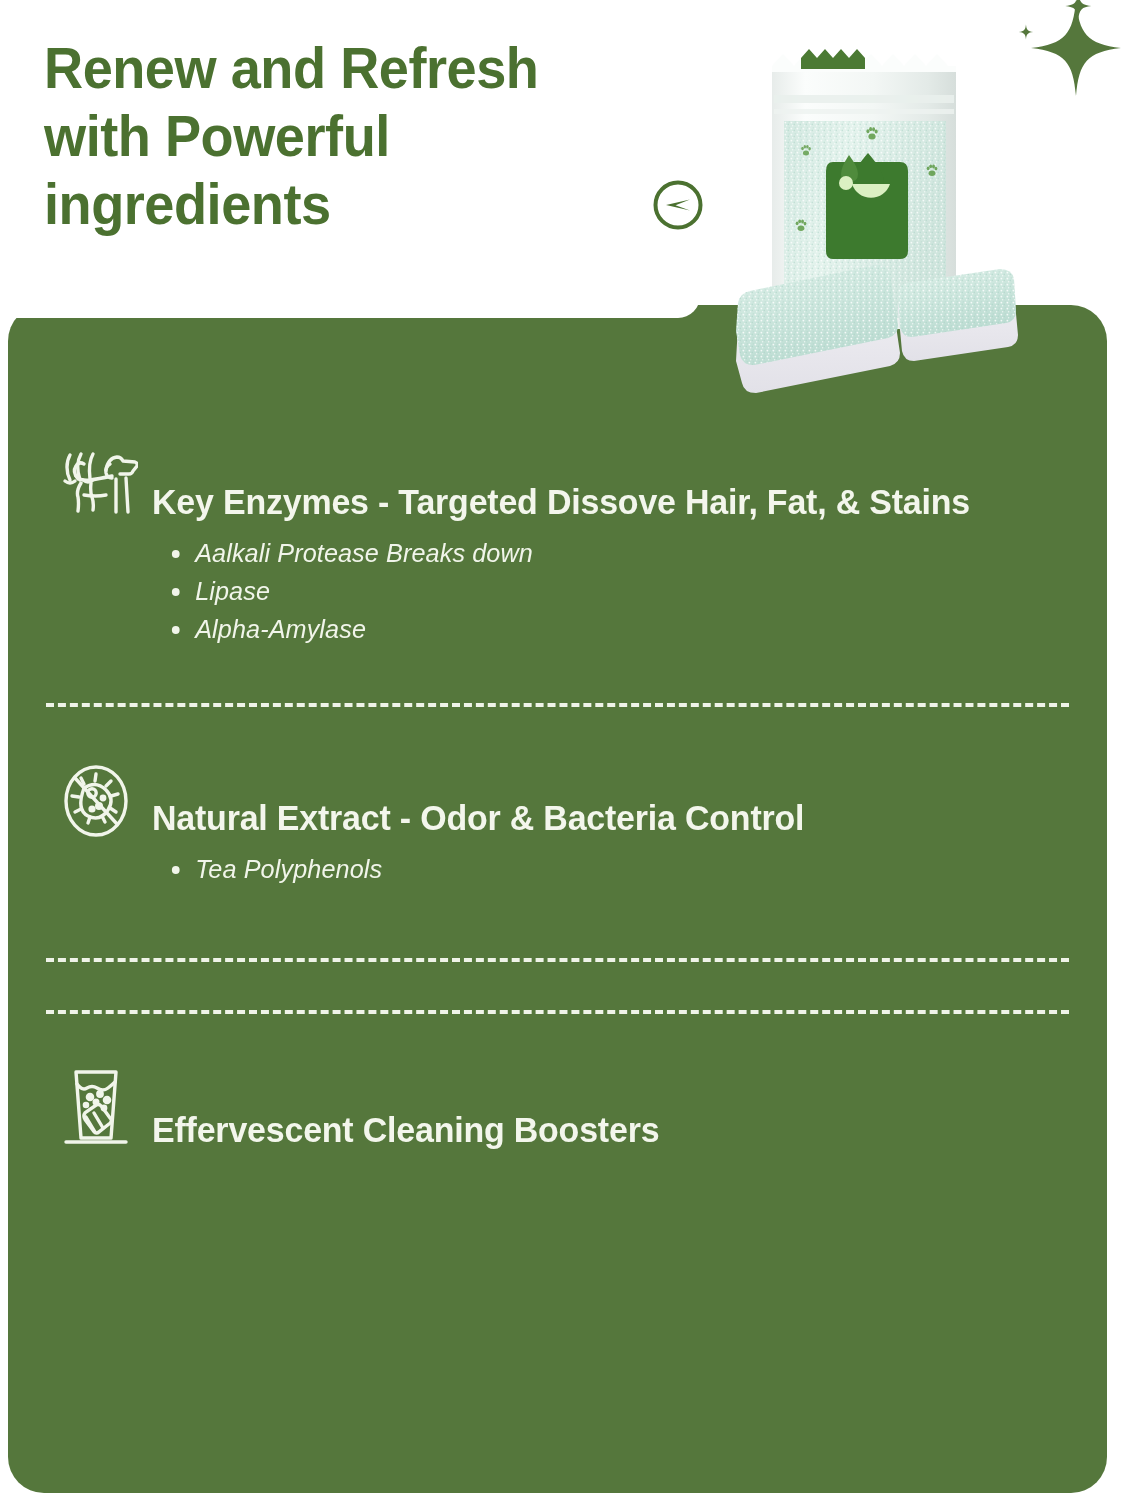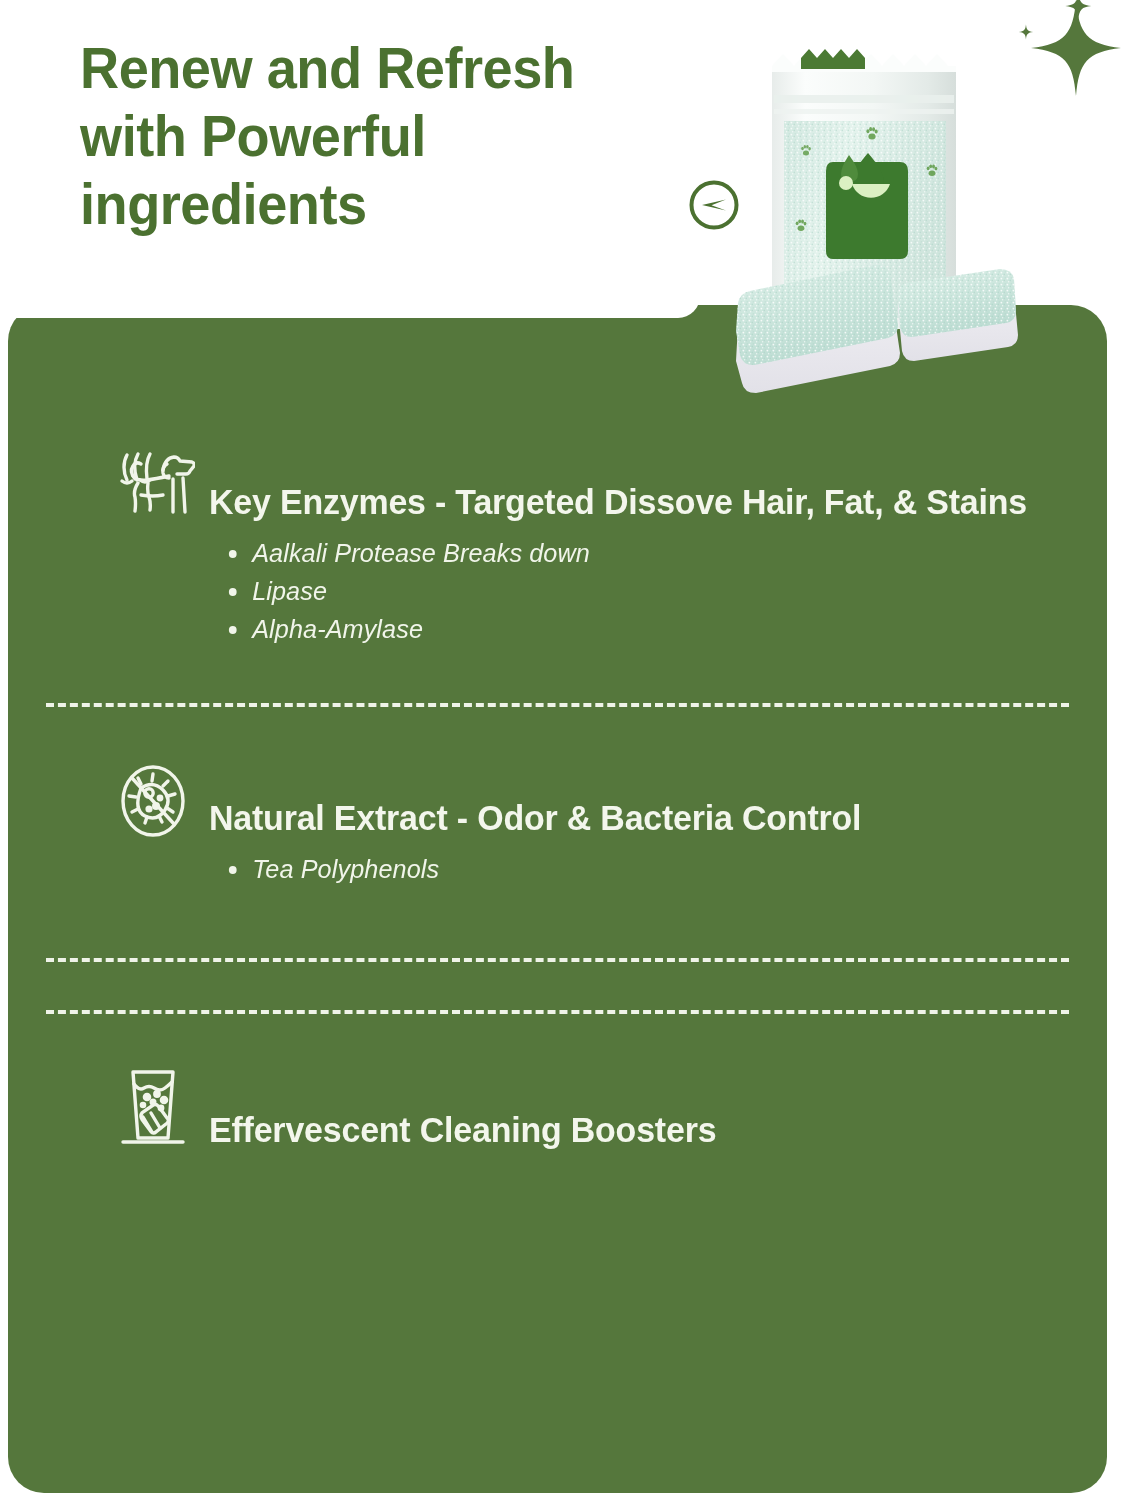--- a/index.html
+++ b/index.html
@@ -23,21 +23,20 @@
     top: 0;
     width: 700px;
     height: 300px;
     z-index: 5;
   }
   #headline-wrap {
     position: absolute;
     left: 44px;
     top: 34px;
     width: 660px;
-    margin-left: 36px;
   }
   .headline-line {
     display: block;
     color: #4b7130;
     font-family: "Liberation Sans Narrow", "Liberation Sans", sans-serif;
     font-size: 57px;
     font-weight: 700;
     line-height: 68px;
     letter-spacing: -0.5px;
     transform: scaleX(0.95);
@@ -100,22 +99,21 @@
   
   #sections {
     position: absolute;
     left: 8px;
     top: 305px;
     width: 1099px;
     z-index: 3;
   }
   .section {
     position: relative;
-    padding: 0 30px 0 64px;
-    margin-left: 39px;
+    padding: 0 30px 0 46px;
   }
   .section-head {
     display: flex;
     align-items: flex-end;
     gap: 14px;
   }
   .section-icon {
     flex: 0 0 auto;
     width: 84px;
     display: flex;

